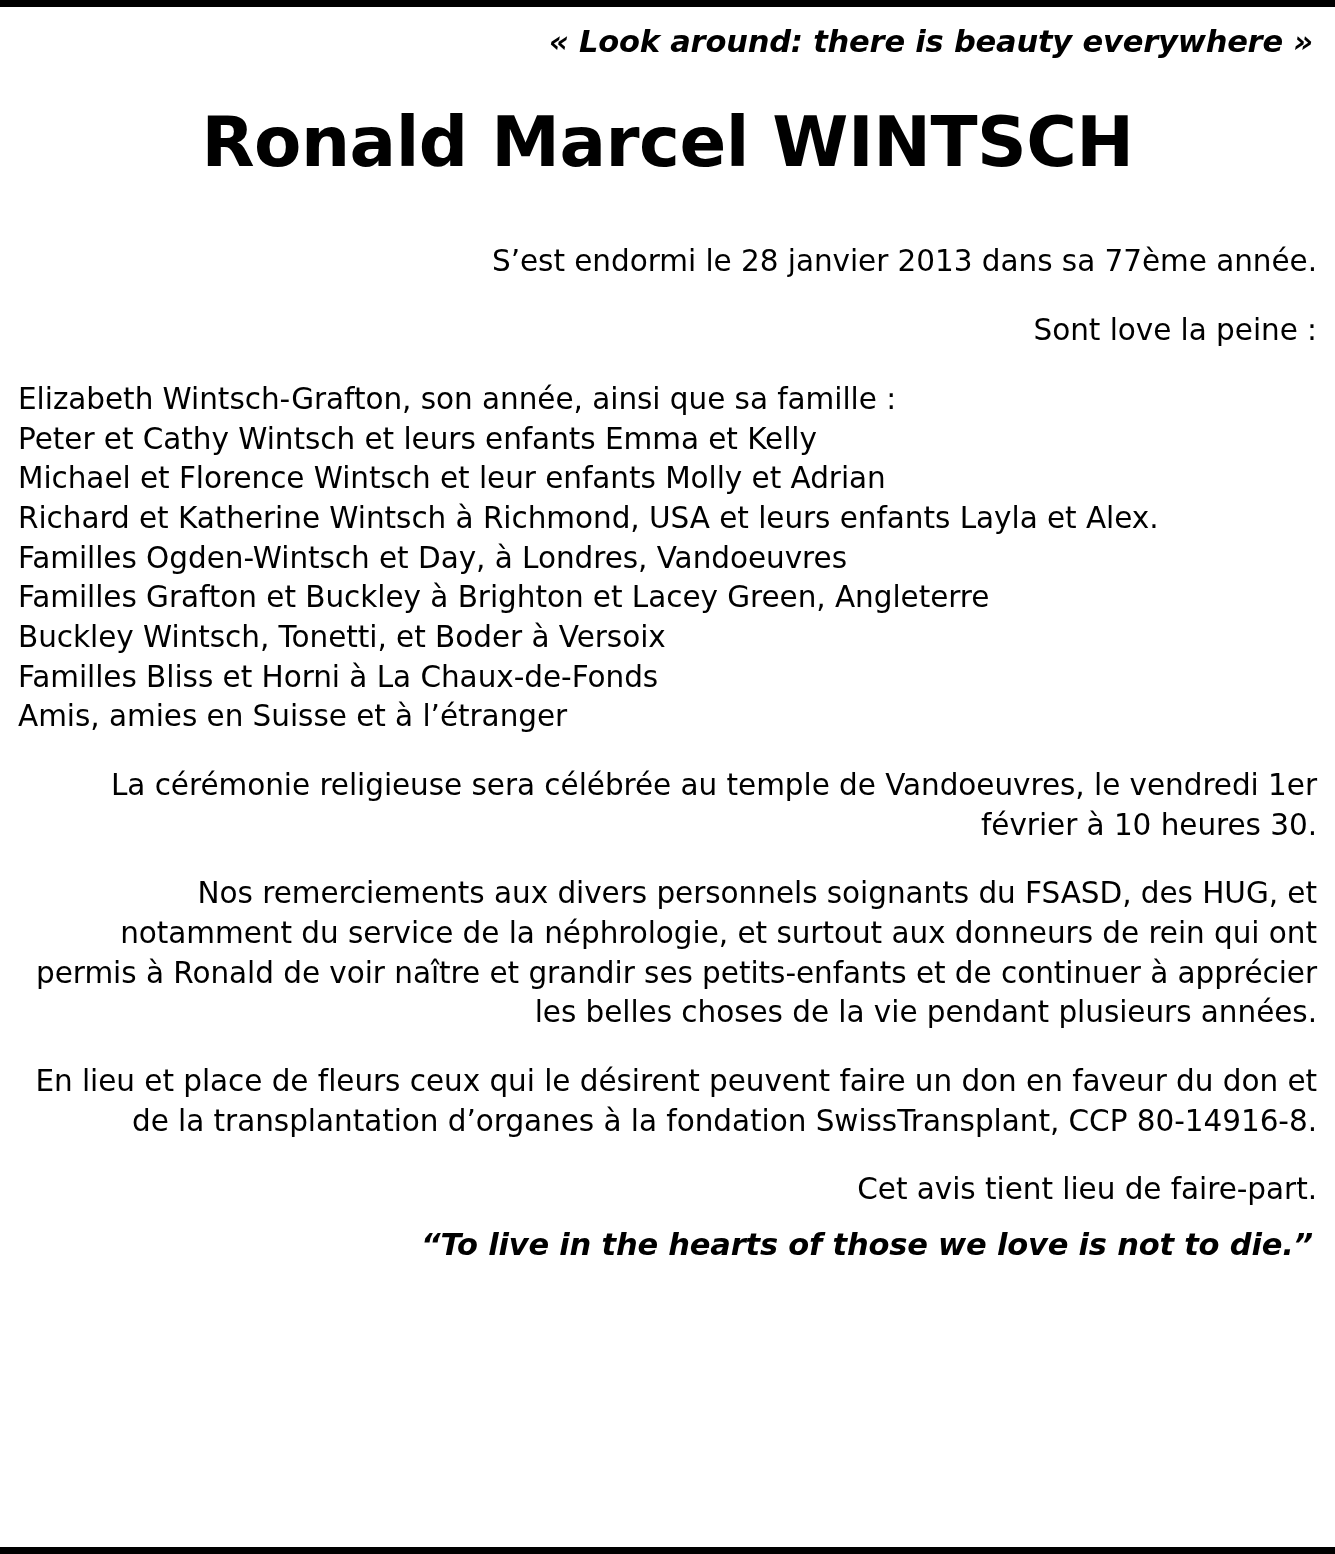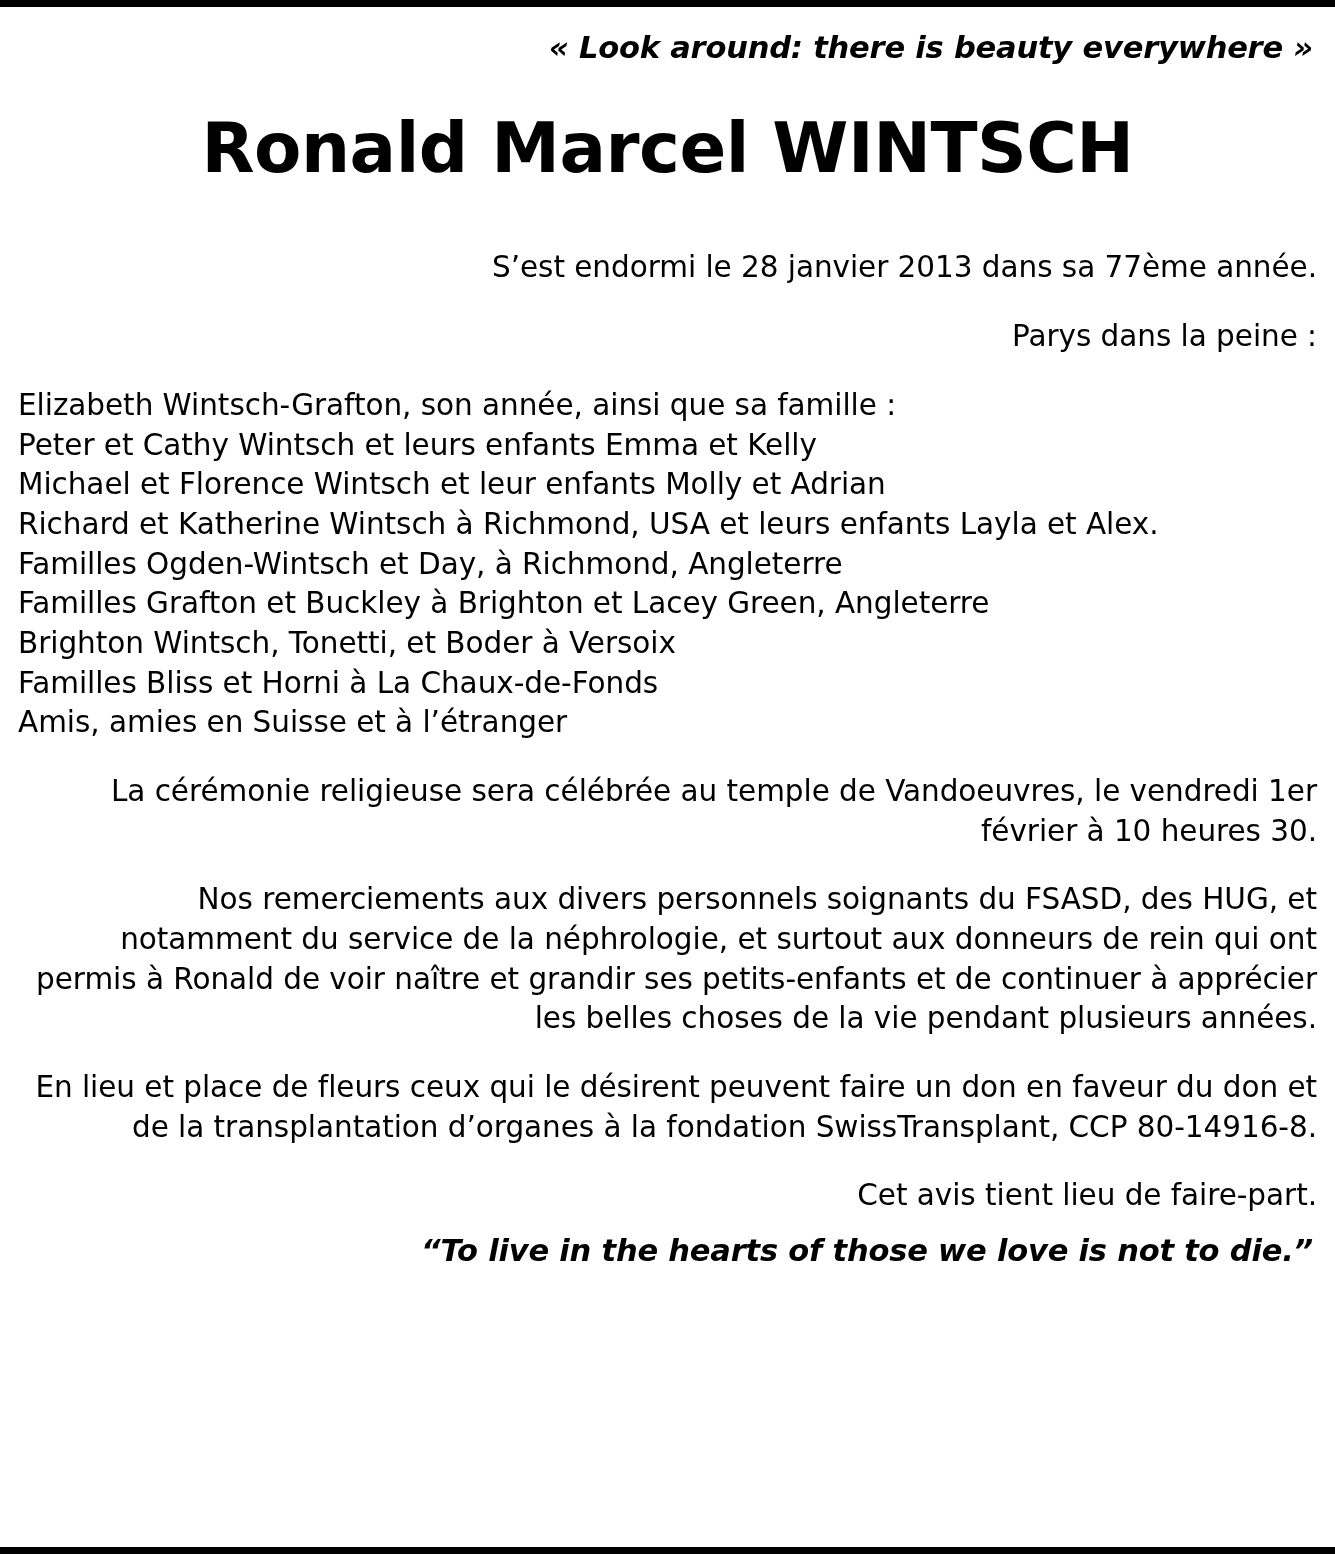--- a/index.html
+++ b/index.html
@@ -32,21 +32,21 @@
   .rule-bottom {
     position: absolute;
     bottom: 0;
     left: 0;
     width: 1335px;
     height: 7px;
     background: #000000;
   }
   .content {
     position: absolute;
-    top: 16px;
+    top: 10px;
     left: 0;
     right: 0;
     padding: 14px 18px 0 18px;
     box-sizing: border-box;
   }
   .epigraph {
     text-align: right;
     font-style: italic;
     font-weight: bold;
     font-size: 30.5px;
@@ -101,30 +101,30 @@
   <div class="content">
 
     <div class="epigraph">« Look around: there is beauty everywhere »</div>
 
     <h1 class="title">Ronald Marcel WINTSCH</h1>
 
     <div class="body-block">
 
       <p class="para">S’est endormi le 28 janvier 2013 dans sa 77ème année.</p>
 
-      <p class="para">Parys dans la peine :</p>
+      <p class="para">Sont love la peine :</p>
 
       <div class="lines">
         <div>Elizabeth Wintsch-Grafton, son année, ainsi que sa famille :</div>
         <div>Peter et Cathy Wintsch et leurs enfants Emma et Kelly</div>
         <div>Michael et Florence Wintsch et leur enfants Molly et Adrian</div>
         <div>Richard et Katherine Wintsch à Richmond, USA et leurs enfants Layla et Alex.</div>
-        <div>Familles Ogden-Wintsch et Day, à Richmond, Angleterre</div>
+        <div>Familles Ogden-Wintsch et Day, à Londres, Vandoeuvres</div>
         <div>Familles Grafton et Buckley à Brighton et Lacey Green, Angleterre</div>
-        <div>Brighton Wintsch, Tonetti, et Boder à Versoix</div>
+        <div>Buckley Wintsch, Tonetti, et Boder à Versoix</div>
         <div>Familles Bliss et  Horni à La Chaux-de-Fonds</div>
         <div>Amis, amies en Suisse et à l’étranger</div>
       </div>
 
       <div class="spacer-sm"></div>
 
       <p class="para">La cérémonie religieuse sera célébrée au temple de Vandoeuvres, le vendredi 1er février à 10 heures 30.</p>
 
       <p class="para">Nos remerciements aux divers personnels soignants du FSASD, des HUG, et notamment du service de la néphrologie, et surtout aux donneurs de rein qui ont permis à Ronald de voir naître et grandir ses petits-enfants et de continuer à apprécier les belles choses de la vie pendant plusieurs années.</p>
 

